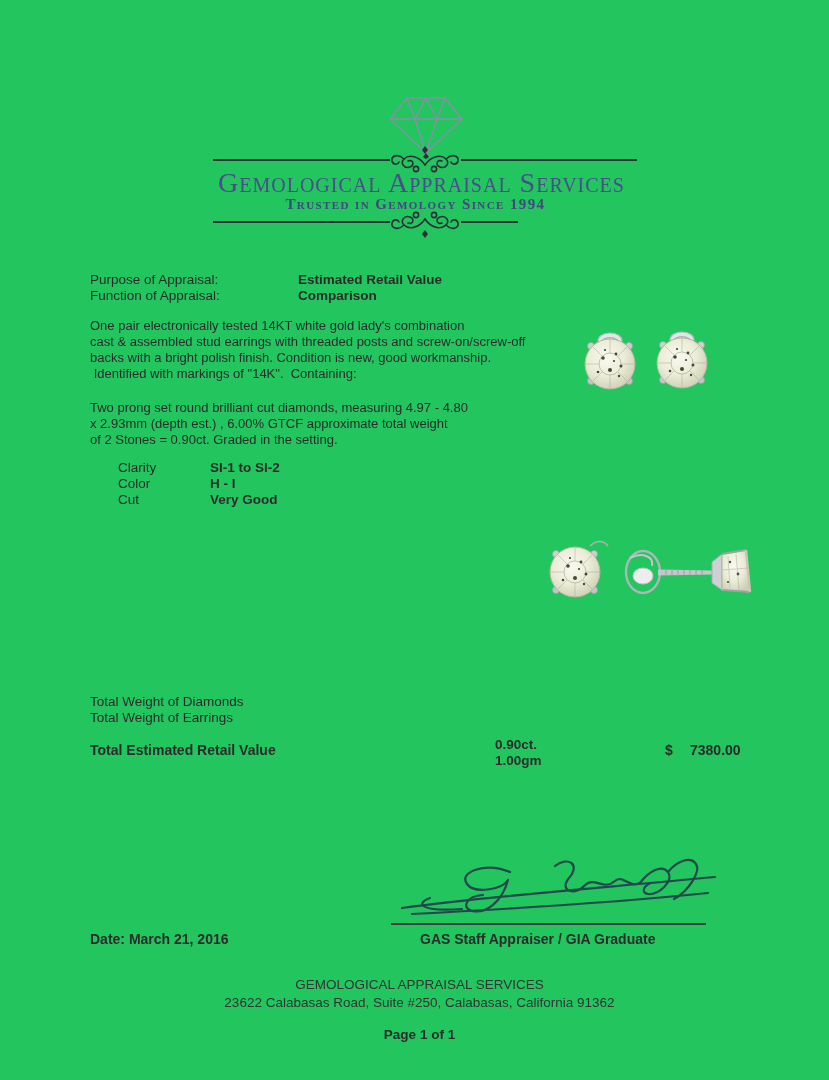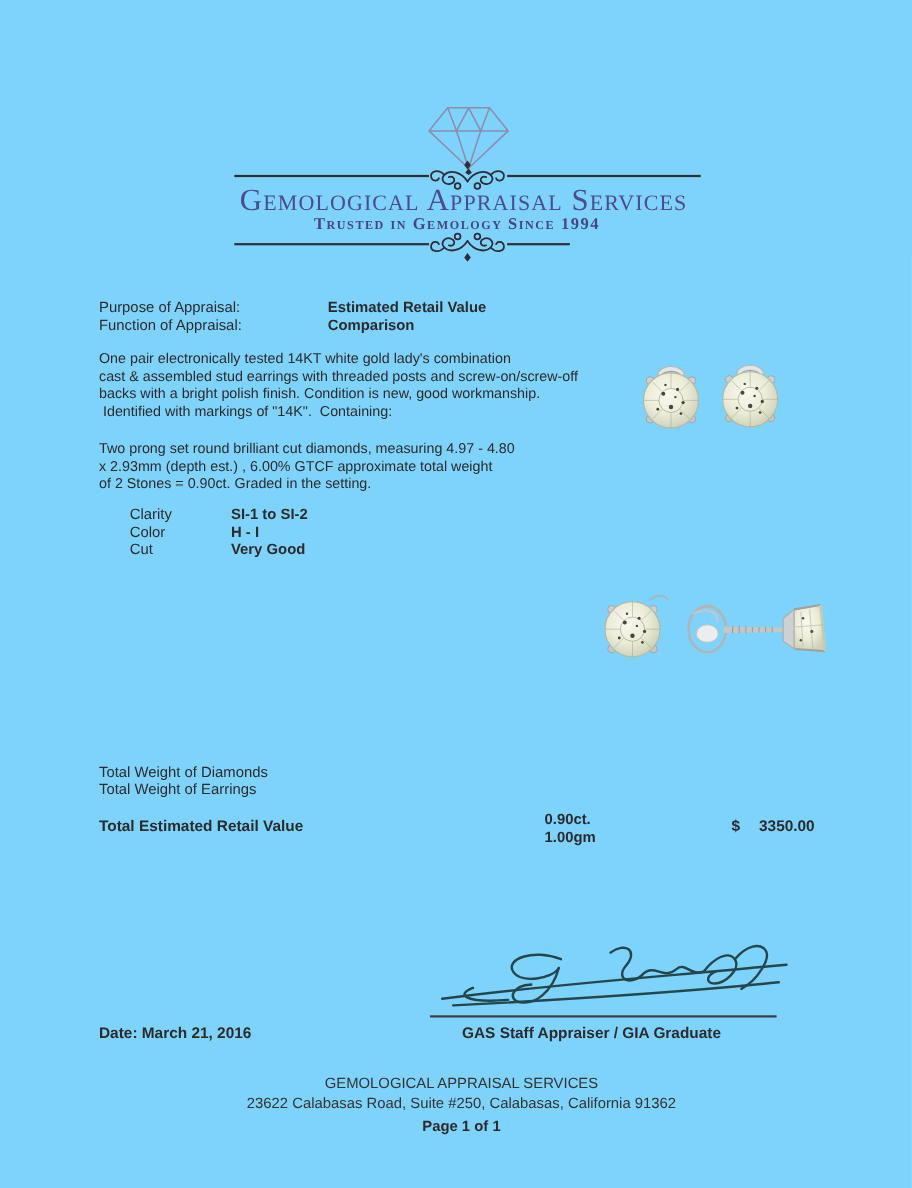--- a/index.html
+++ b/index.html
@@ -1,20 +1,20 @@
 <!DOCTYPE html>
 <html><head>
 <meta charset="utf-8">
 <style>
   * { margin:0; padding:0; box-sizing:border-box; }
   html,body { background:#ffffff; }
   body { font-family:"Liberation Sans", sans-serif; color:#2b2b2b; }
   .page {
     position:relative; width:829px; height:1080px; margin:0 auto;
-    background:#7dd3fc; overflow:hidden;
+    background:#22c55e; overflow:hidden;
   }
 
   
   .diamond-svg { position:absolute; left:386px; top:95px; }
   .flourish-line { position:absolute; height:2px; background:#2e2e3a; }
   .line-1l { left:213px; top:159px; width:177px; }
   .line-1r { left:461px; top:159px; width:176px; }
   .line-2l { left:213px; top:221px; width:177px; }
   .line-2r { left:461px; top:221px; width:57px; }
   .ornament { position:absolute; left:388px; width:74px; height:28px; }
@@ -72,21 +72,21 @@
 
   
   .signature-svg { position:absolute; left:390px; top:850px; }
   .signature-line { position:absolute; left:391px; top:923px; width:315px; height:2px; background:#3a3e41; }
   .date-line { position:absolute; left:90px; top:931px; font-size:14px; font-weight:700; }
   .appraiser-line { position:absolute; left:420px; top:931px; font-size:14px; font-weight:700; }
 
   
   .footer { position:absolute; left:0; top:976px; width:829px; text-align:center; padding-left:10px; }
   .footer div { font-size:13.5px; line-height:18px; color:#333; }
-  .footer .page-indicator { font-weight:700; margin-top:3px; color:#2b2b2b; }
+  .footer .page-indicator { font-weight:700; margin-top:14px; color:#2b2b2b; }
 </style>
 </head>
 <body>
 
 <div class="page">
 
   <svg class="diamond-svg" width="80" height="64" viewBox="0 0 80 64">
     <g fill="none" stroke="#8d8dab" stroke-width="1.4" stroke-linejoin="round">
       <polygon points="21,3 59,3 76,24 40,58 4,24"></polygon>
       <line x1="4" y1="24" x2="76" y2="24"></line>
@@ -304,21 +304,21 @@
     <span class="tot-label">Total Weight of Diamonds</span>
     <span class="tot-value">0.90ct.</span>
   </div>
   <div class="totals-row tot-2">
     <span class="tot-label">Total Weight of Earrings</span>
     <span class="tot-value">1.00gm</span>
   </div>
   <div class="grand-total">
     <span class="gt-label">Total Estimated Retail Value</span>
     <span class="gt-currency">$</span>
-    <span class="gt-amount">3350.00</span>
+    <span class="gt-amount">7380.00</span>
   </div>
 
   <svg class="signature-svg" width="335" height="74" viewBox="0 0 335 74">
     <g fill="none" stroke="#24474d" stroke-width="2.2" stroke-linecap="round">
       <path d="M120,22 C95,12 68,22 77,34 C84,44 112,40 118,30"></path>
       <path d="M118,30 C112,52 96,64 82,61 C71,58 76,46 93,45"></path>
       <path d="M165,16 C178,6 191,14 179,28 C169,40 183,46 193,37"></path>
       <path d="M193,37 C205,24 212,42 225,31 C233,24 238,38 250,33"></path>
       <path d="M250,33 C259,21 272,14 278,22 C284,31 269,45 258,44 C251,43 253,36 261,33"></path>
       <path d="M278,22 C289,9 301,7 306,14 C311,21 299,41 284,49"></path>

